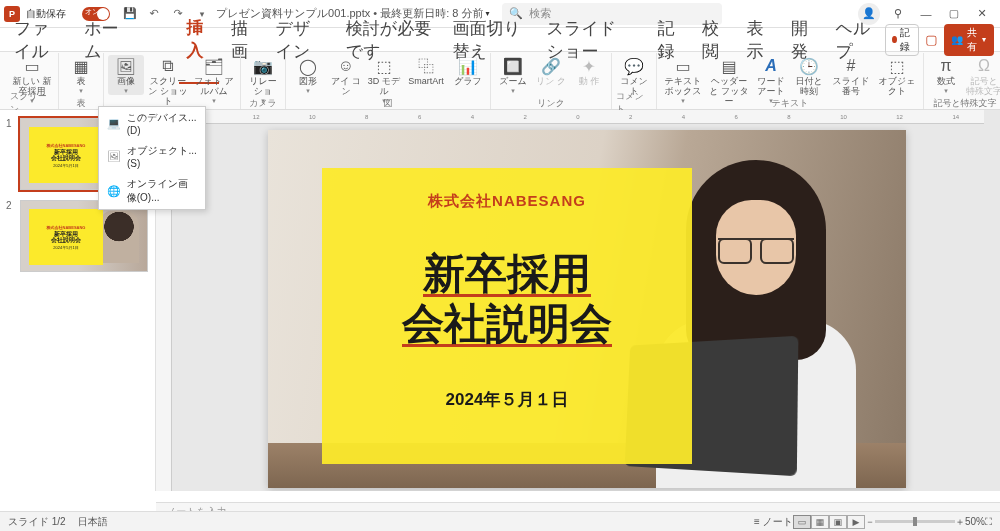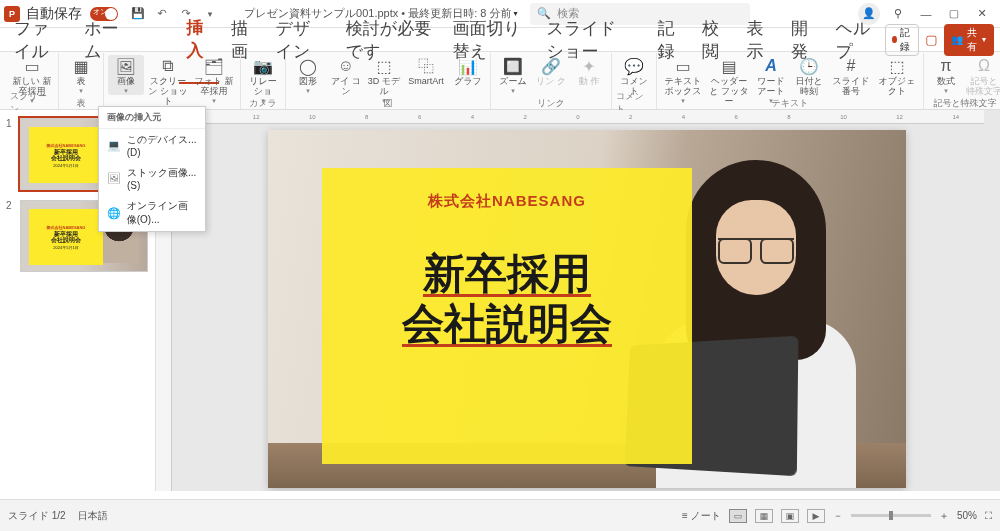--- a/index.html
+++ b/index.html
@@ -1,21 +1,21 @@
 <!DOCTYPE html>
 <html><head>
 <meta charset="utf-8">
 <style>
 * { margin: 0; padding: 0; box-sizing: border-box; font-family: "Yu Gothic UI", "Meiryo", sans-serif; }
 body { width: 1000px; height: 531px; background: #fff; font-size: 11px; color: #333; overflow: hidden; position: relative; }
 
 
 .titlebar { height: 28px; background: #fff; display: flex; align-items: center; border-bottom: 1px solid #e0e0e0; padding: 0 4px; }
 .pp-badge { width: 16px; height: 16px; background: #c43e1c; color: #fff; border-radius: 3px; font-size: 9px; display: flex; align-items: center; justify-content: center; font-weight: bold; margin-right: 6px; }
-.autosave-label { font-size: 14px; margin-right: 8px; }
+.autosave-label { font-size: 10px; margin-right: 16px; }
 .toggle { width: 28px; height: 14px; background: #c43e1c; border-radius: 7px; position: relative; margin-right: 8px; }
 .toggle::after { content: ""; position: absolute; right: 1px; top: 1px; width: 12px; height: 12px; background: #fff; border-radius: 50%; }
 .qat-icon { width: 18px; height: 18px; display: flex; align-items: center; justify-content: center; color: #666; margin: 0 3px; cursor: pointer; }
 .searchbox { width: 220px; height: 22px; background: #f3f3f3; border-radius: 4px; display: flex; align-items: center; padding: 0 8px; margin: 0 12px; color: #888; font-size: 11px; gap: 6px; }
 .win-btn { width: 28px; height: 22px; display: flex; align-items: center; justify-content: center; color: #555; cursor: pointer; }
 .circle-btn { width: 22px; height: 22px; border-radius: 50%; background: #eee; display: flex; align-items: center; justify-content: center; margin: 0 4px; }
 
 
 .tabs { height: 24px; display: flex; align-items: center; padding: 0 6px; gap: 4px; border-bottom: 1px solid #e0e0e0; }
 .tab { padding: 20px 8px; font-size: 17px; color: #444; cursor: pointer; }
@@ -74,41 +74,41 @@
 .person .body { position: absolute; top: 160px; left: 30px; width: 200px; height: 170px; background: #efefef; border-radius: 50px 50px 0 0; }
 .person .laptop { position: absolute; bottom: 10px; left: -10px; width: 180px; height: 130px; background: #3a3a3a; transform: perspective(400px) rotateY(-20deg) rotateX(5deg); border-radius: 6px; }
 .desk { position: absolute; bottom: 0; left: 0; right: 0; height: 45px; background: linear-gradient(#9c8168, #7d6650); }
 .yellow-block { position: absolute; left: 54px; top: 38px; width: 370px; height: 296px; background: rgba(252,234,43,0.94); display: flex; flex-direction: column; align-items: center; padding: 24px 10px; }
 .yellow-block .company { font-size: 15px; font-weight: 900; color: #c43e1c; letter-spacing: 1px; margin-bottom: 38px; }
 .yellow-block .headline { font-size: 42px; font-weight: 900; color: #1a1a1a; line-height: 1.18; text-align: center; text-decoration: underline; text-decoration-color: #c43e1c; text-decoration-thickness: 3px; text-underline-offset: 6px; }
 .yellow-block .date { font-size: 17px; font-weight: 700; color: #1a1a1a; margin-top: 40px; }
 
 
 .notes { position: absolute; left: 156px; right: 0; bottom: 9px; height: 20px; background: #f6f6f6; border-top: 1px solid #ddd; padding: 2px 10px; font-size: 10px; color: #999; }
-.statusbar { position: absolute; left: 0; right: 0; bottom: 0; height: 32px; background: #f3f3f3; border-top: 1px solid #ddd; display: flex; align-items: center; padding: 0 8px; font-size: 10px; color: #555; gap: 12px; }
-.statusbar .right { margin-left: auto; display: flex; align-items: center; gap: 8px; }
+.statusbar { position: absolute; left: 0; right: 0; bottom: 0; height: 20px; background: #f3f3f3; border-top: 1px solid #ddd; display: flex; align-items: center; padding: 0 8px; font-size: 10px; color: #555; gap: 12px; }
+.statusbar .right { margin-left: auto; display: flex; align-items: center; }
 .view-btn { width: 18px; height: 14px; border: 1px solid #aaa; display: flex; align-items: center; justify-content: center; font-size: 9px; color: #666; }
 .view-btn.active { background: #ddd; border-color: #888; }
 .zoom-track { width: 80px; height: 3px; background: #ccc; position: relative; }
 .zoom-thumb { position: absolute; left: 38px; top: -3px; width: 4px; height: 9px; background: #888; }
 </style>
 </head>
 <body>
 
 <div class="titlebar">
   <div class="pp-badge">P</div>
   <span class="autosave-label">自動保存</span>
   <div class="toggle">
       <span style="position:absolute;left:3px;top:0;font-size:7px;color:#fff">オン</span>
     </div>
   <div class="qat-icon">💾</div>
   <div class="qat-icon">↶</div>
   <div class="qat-icon">↷</div>
   <div class="qat-icon" style="font-size:9px;">▾</div>
-  <span style="flex:0 0 auto;margin-left:22px;font-size:11px;color:#555">プレゼン資料サンプル001.pptx • 最終更新日時: 8 分前</span>
+  <span style="flex:0 0 auto;margin-left:2px;font-size:11px;color:#555">プレゼン資料サンプル001.pptx • 最終更新日時: 8 分前</span>
   <span class="small-arrow">▾</span>
   <div class="searchbox">
     <span>🔍</span>
     <span>検索</span>
   </div>
   <div style="flex:1"></div>
   <div class="circle-btn">👤</div>
   <div class="win-btn">⚲</div>
   <div class="win-btn">―</div>
   <div class="win-btn">▢</div>
@@ -176,21 +176,21 @@
         </div>
     <div class="rbtn-lg wide">
           <div class="ricon">⧉</div>
           <div class="rlabel">スクリーン
 ショット</div>
           <div class="drop">▾</div>
         </div>
     <div class="rbtn-lg wide">
           <div class="ricon">🗂</div>
           <div class="rlabel">フォト
-新卒採用</div>
+アルバム</div>
           <div class="drop">▾</div>
         </div>
   </div>
       <div class="glabel"></div>
     </div>
 
   <div class="rgroup">
       <div class="buttons">
     <div class="rbtn-lg">
           <div class="ricon">📷</div>
@@ -311,28 +311,27 @@
           <div class="rlabel" style="color:#bbb">記号と
 特殊文字</div>
         </div>
   </div>
       <div class="glabel">記号と特殊文字</div>
     </div>
 
 </div>
 
 <div class="dropdown">
-  <div class="ddhead">画像の挿入元</div>
   <div class="dditem">
       <span class="dd-ico">💻</span>
       <span>このデバイス...(D)</span>
     </div>
   <div class="dditem">
       <span class="dd-ico">🖼</span>
-      <span>ストック画像...(S)</span>
+      <span>オブジェクト...(S)</span>
     </div>
   <div class="dditem">
       <span class="dd-ico">🌐</span>
       <span>オンライン画像(O)...</span>
     </div>
 </div>
 
 <div class="workarea">
   <div class="thumbs">
     <div class="thumb-wrap">
@@ -389,20 +388,21 @@
         <div class="body"></div>
           <div class="hair"></div>
           <div class="face"></div>
           <div class="glasses"></div>
           <div class="laptop"></div>
       </div>
       <div class="yellow-block">
         <div class="company">株式会社NABESANG</div>
         <div class="headline">新卒採用</div>
         <div class="headline">会社説明会</div>
+        <div class="date">2024年５月１日</div>
       </div>
     </div>
   </div>
 </div>
 
 <div class="notes"><span>ノートを入力</span></div>
 
 <div class="statusbar">
   <span>スライド 1/2</span>
   <span>日本語</span>

